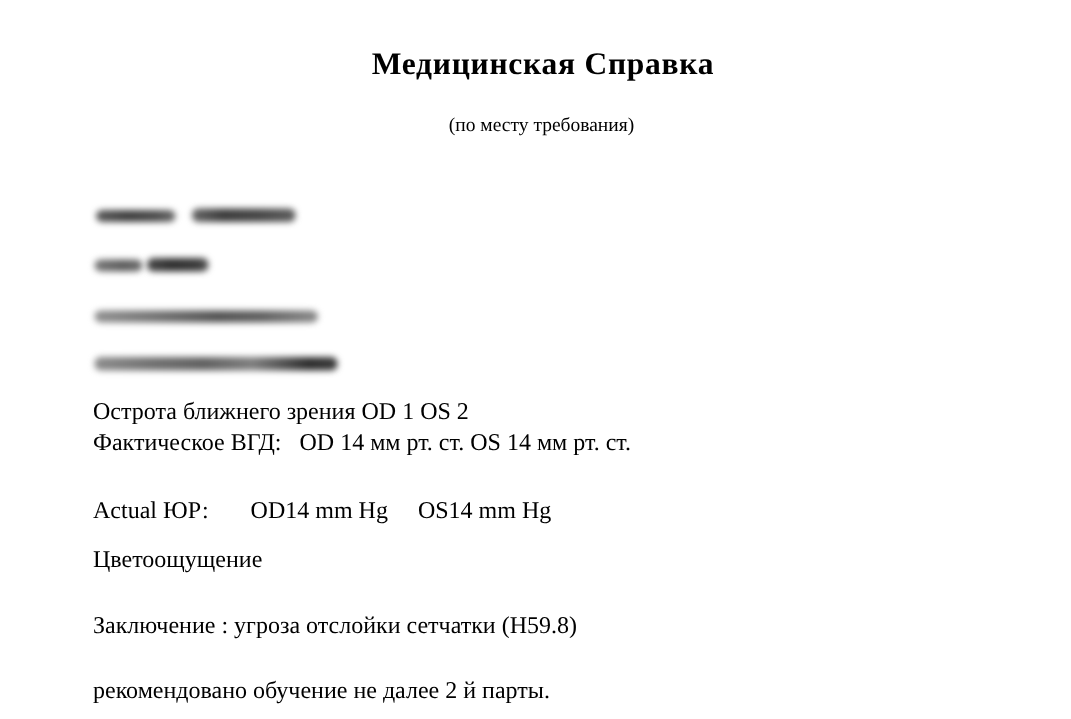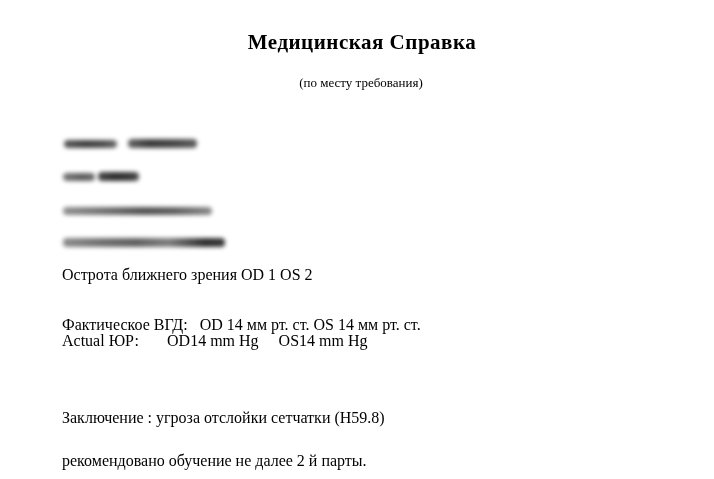--- a/index.html
+++ b/index.html
@@ -41,21 +41,21 @@
     white-space: pre;
   }
   .line {
     position: absolute;
     left: 62px;
     font-size: 16px;
     line-height: 18px;
     white-space: pre;
   }
   .l-acuity      { top: 266px; }
-  .l-iop-ru      { top: 316px; font-family: Liberation Serif, serif; }
+  .l-iop-ru      { top: 287px; font-family: Liberation Serif, serif; }
   .l-iop-en      { top: 332px; }
   .l-color       { top: 365px; }
   .l-conclusion  { top: 409px; }
   .l-rec1        { top: 430px; }
   .l-rec2        { top: 452px; text-align: center; }
 
   .redact {
     position: absolute;
     border-radius: 4px;
     filter: blur(2px);
@@ -88,19 +88,20 @@
   <div class="redact r2b"></div>
   <div class="redact r3"></div>
   <div class="redact r4"></div>
 
   <div class="line l-acuity">Острота ближнего зрения OD 1 OS 2</div>
 
   <div class="line l-iop-ru">Фактическое ВГД:   OD 14 мм рт. ст. OS 14 мм рт. ст.</div>
 
   <div class="line l-iop-en">Actual ЮР:       OD14 mm Hg     OS14 mm Hg</div>
 
+  <div class="line l-color">Цветоощущение</div>
 
   <div class="line l-conclusion">Заключение : угроза отслойки сетчатки (H59.8)</div>
 
 
   <div class="line l-rec2">рекомендовано обучение не далее 2 й парты.</div>
 
 </div>
 
 </body></html>

